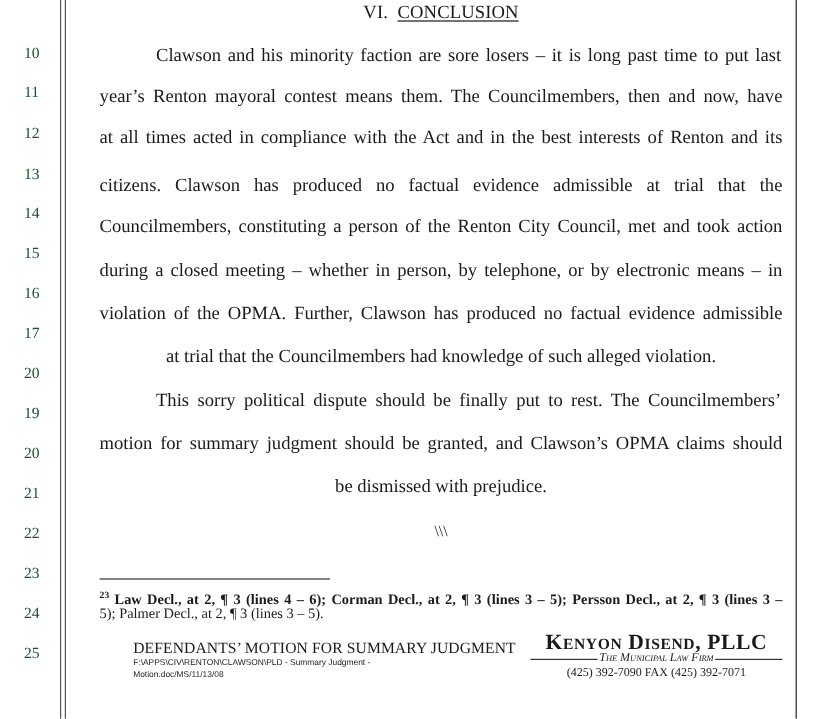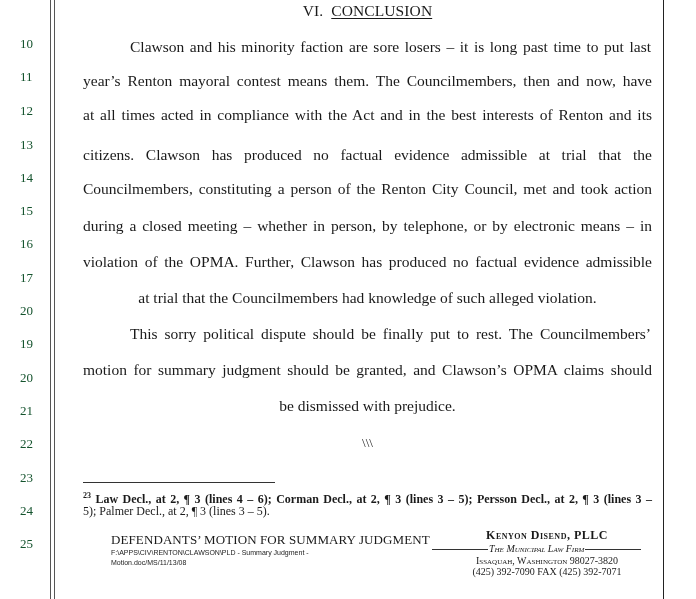--- a/index.html
+++ b/index.html
@@ -36,22 +36,22 @@
     position: absolute; left: 83px; width: 569px; font-size: 12px; line-height: 15px;
   }
   .footnote.justify { text-align: justify; text-align-last: justify; white-space: normal; font-weight: bold; }
   .footnote sup { font-size: 8px; vertical-align: 5px; }
 
   .footer-left { position: absolute; left: 83px; top: 533px; width: 340px; margin-left: 28px; }
   .footer-title { font-size: 13px; line-height: 13px; letter-spacing: 0.1px; }
   .footer-path { font-family: "Liberation Sans", "DejaVu Sans", sans-serif; font-size: 7px; line-height: 10px; margin-top: 2px; color: #222; }
 
   .footer-right { position: absolute; left: 432px; top: 527px; width: 230px; text-align: center; }
-  .firm-name { font-size: 12px; font-weight: bold; letter-spacing: 0.5px; font-variant: small-caps; line-height: 16px; }
-  .firm-tag-row { display: flex; align-items: center; justify-content: flex-start; margin-top: 0px; }
+  .firm-name { font-size: 18px; font-weight: bold; letter-spacing: 0.5px; font-variant: small-caps; line-height: 16px; }
+  .firm-tag-row { display: flex; align-items: center; justify-content: center; margin-top: 0px; }
   .firm-tag-row .dash { flex: 0 0 56px; height: 1px; background: #333; }
   .firm-tag { font-style: italic; font-variant: small-caps; font-size: 10px; padding: 0 1px; line-height: 12px; }
   .firm-addr { font-size: 10px; line-height: 11px; font-variant: small-caps; }
 </style>
 </head>
 <body>
 
 <div class="vrule l1"></div>
 <div class="vrule l2"></div>
 <div class="vrule r"></div>
@@ -103,15 +103,14 @@
   </div>
 </div>
 
 <div class="footer-right">
   <div class="firm-name">Kenyon Disend, PLLC</div>
   <div class="firm-tag-row">
     <span class="dash"></span>
     <span class="firm-tag">The Municipal Law Firm</span>
     <span class="dash"></span>
   </div>
-  <div class="firm-addr">Issaquah, Washington  98027-3820</div>
   <div class="firm-addr" style="font-variant:normal">(425) 392-7090  FAX (425) 392-7071</div>
 </div>
 
 </body></html>

